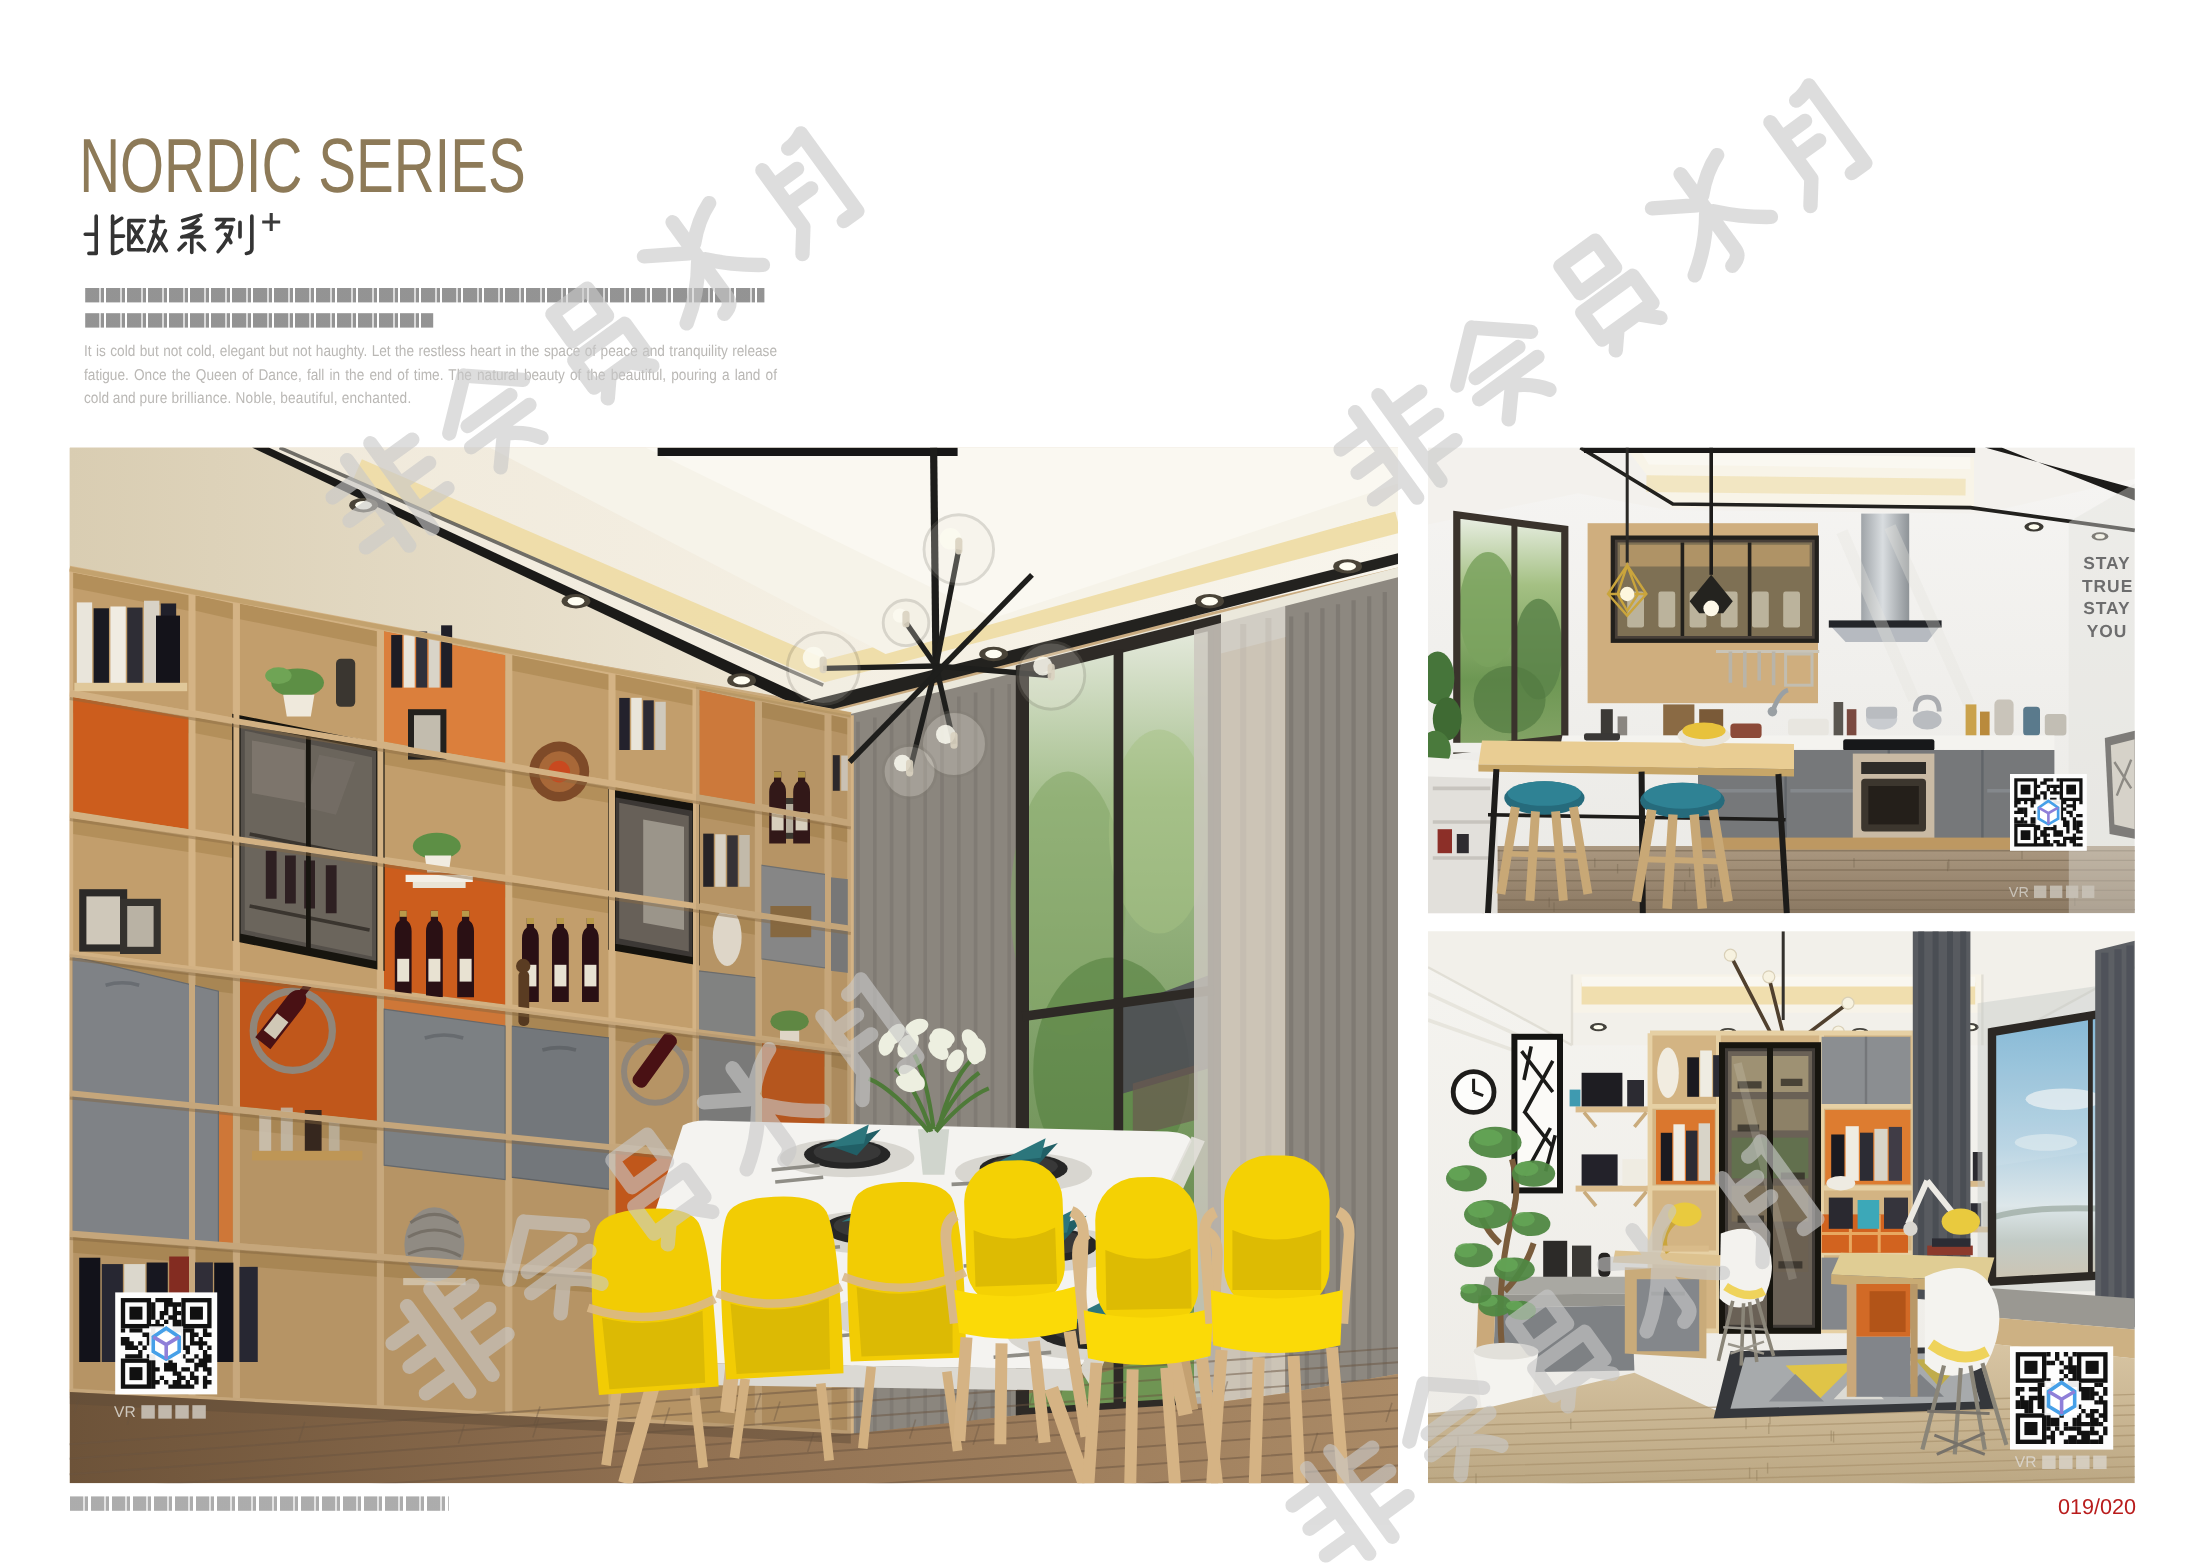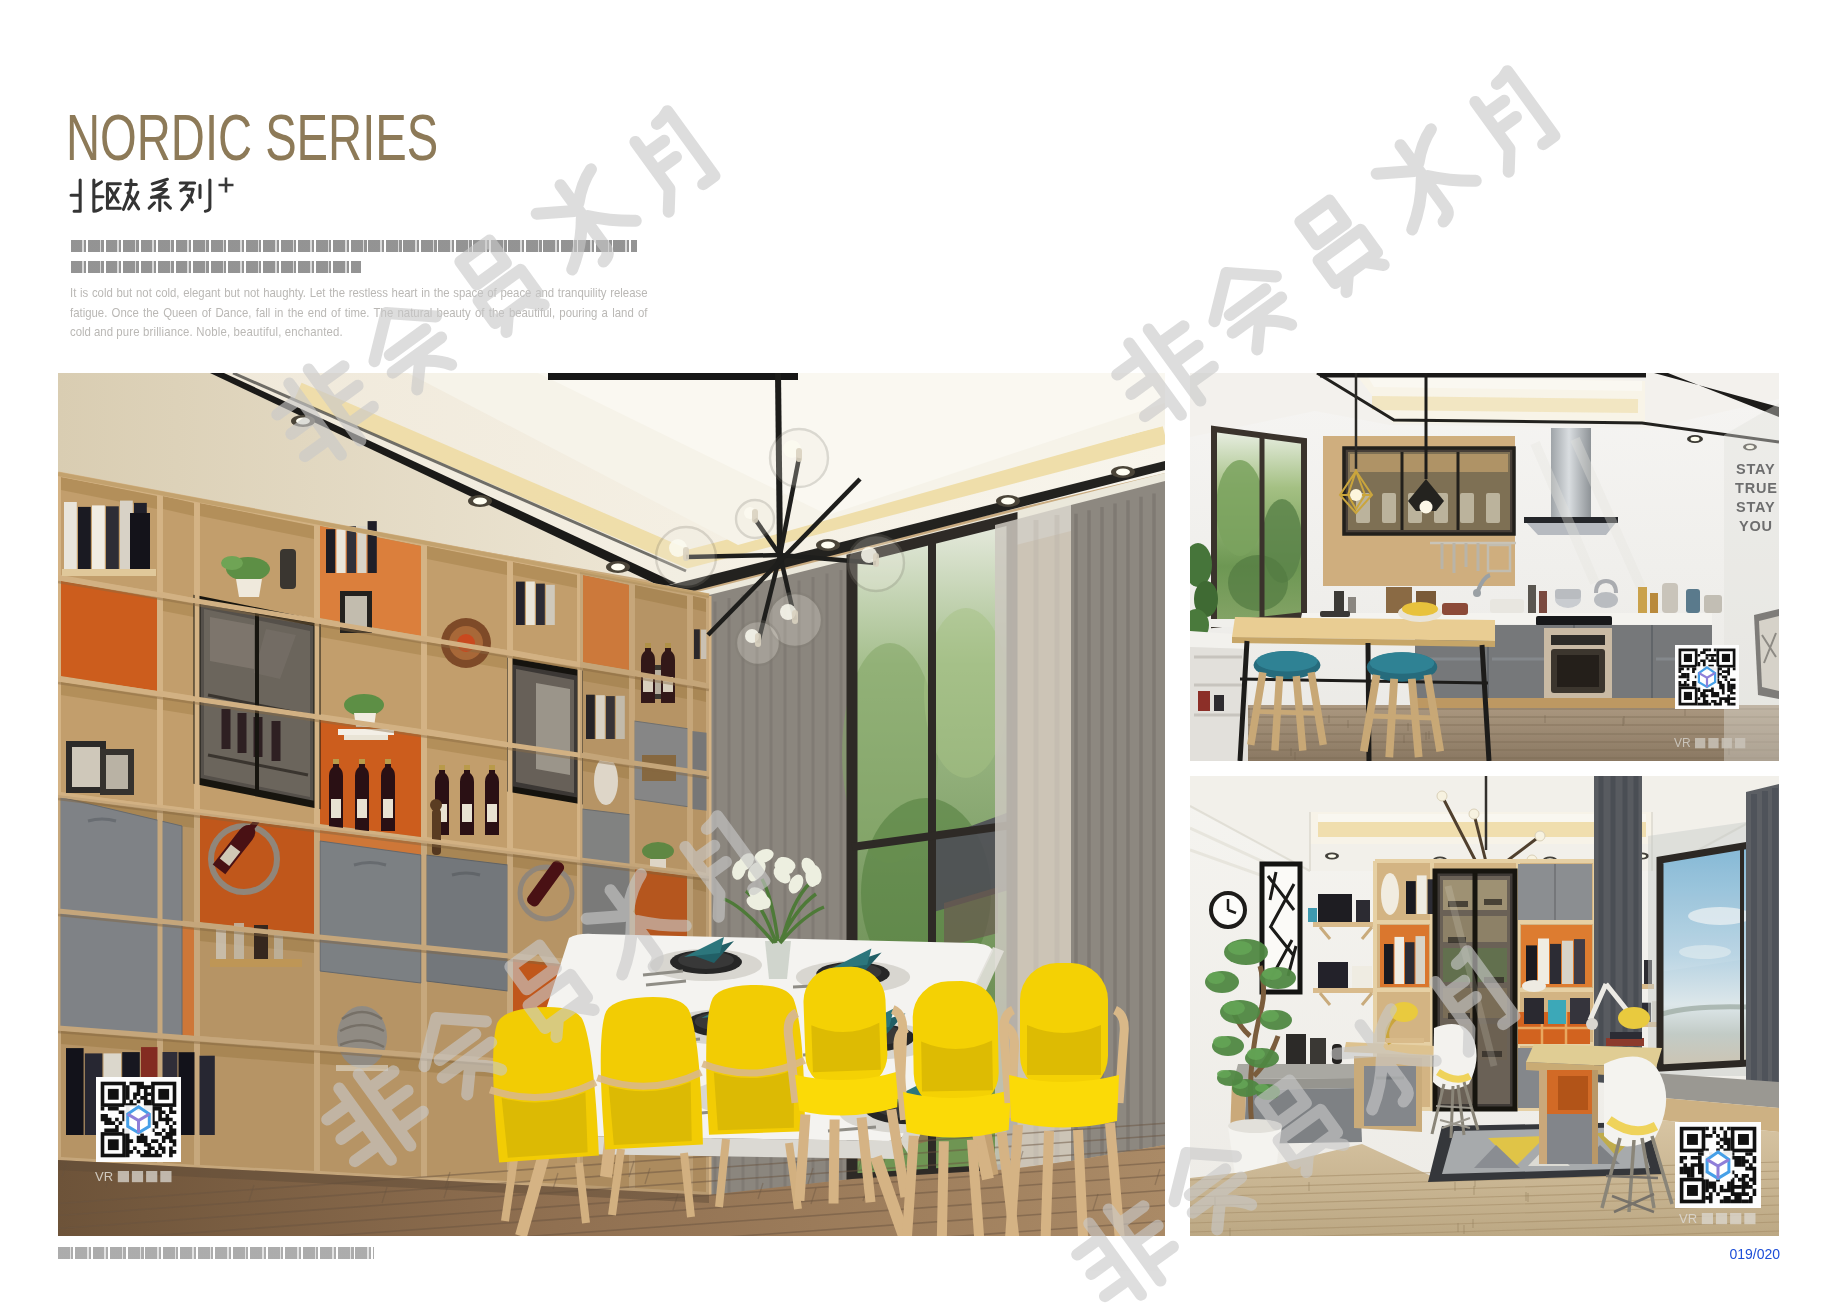--- a/index.html
+++ b/index.html
@@ -876,21 +876,21 @@
     </g>
     <g transform="translate(489,436)">
       <text x="0" y="10.9" font-family="Liberation Sans, sans-serif" font-size="13px" fill="#d8d2c8">VR</text>
       <rect x="22.8" y="1.0" width="11.2" height="11.2" fill="#d8d2c8" opacity="0.85"></rect>
       <rect x="36.9" y="1.0" width="11.2" height="11.2" fill="#d8d2c8" opacity="0.85"></rect>
       <rect x="51.1" y="1.0" width="11.2" height="11.2" fill="#d8d2c8" opacity="0.85"></rect>
       <rect x="65.3" y="1.0" width="11.2" height="11.2" fill="#d8d2c8" opacity="0.85"></rect>
     </g>
   </svg>
 <div class="cnbar" style="left:58px;top:1247px;width:316px;height:12px;opacity:0.60"></div>
-<div style="position:absolute;left:1712px;top:1246px;width:68px;text-align:right;font-size:14px;color:#1d4ed8">019/020</div>
+<div style="position:absolute;left:1712px;top:1246px;width:68px;text-align:right;font-size:18px;color:#b91c1c">019/020</div>
 <svg style="position:absolute;left:0;top:0;pointer-events:none" width="1836" height="1307" viewBox="0 0 1836 1307">
     <g transform="translate(255,401) rotate(-36)" opacity="0.62">
       <use href="#wmword" xlink:href="#wmword"></use>
     </g>
     <g transform="translate(1095,361) rotate(-36)" opacity="0.62">
       <use href="#wmword" xlink:href="#wmword"></use>
     </g>
     <g transform="translate(305,1106) rotate(-36)" opacity="0.62">
       <use href="#wmword" xlink:href="#wmword"></use>
     </g>

